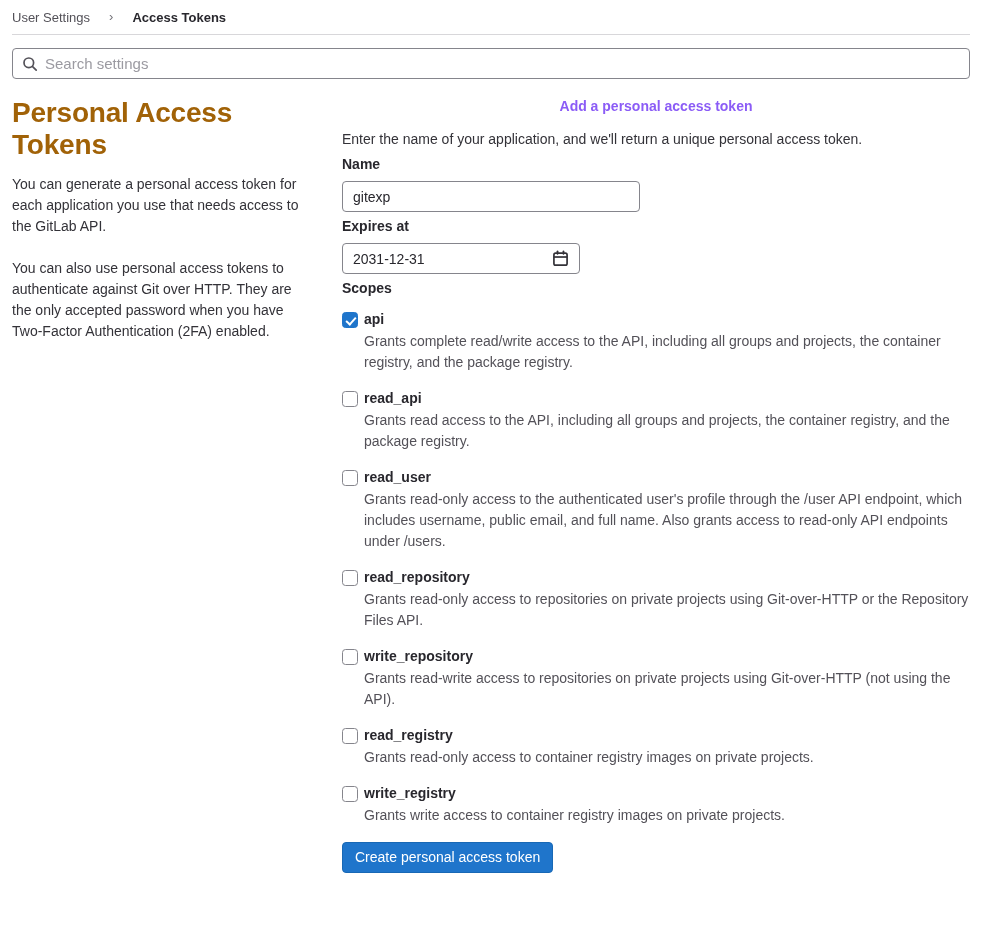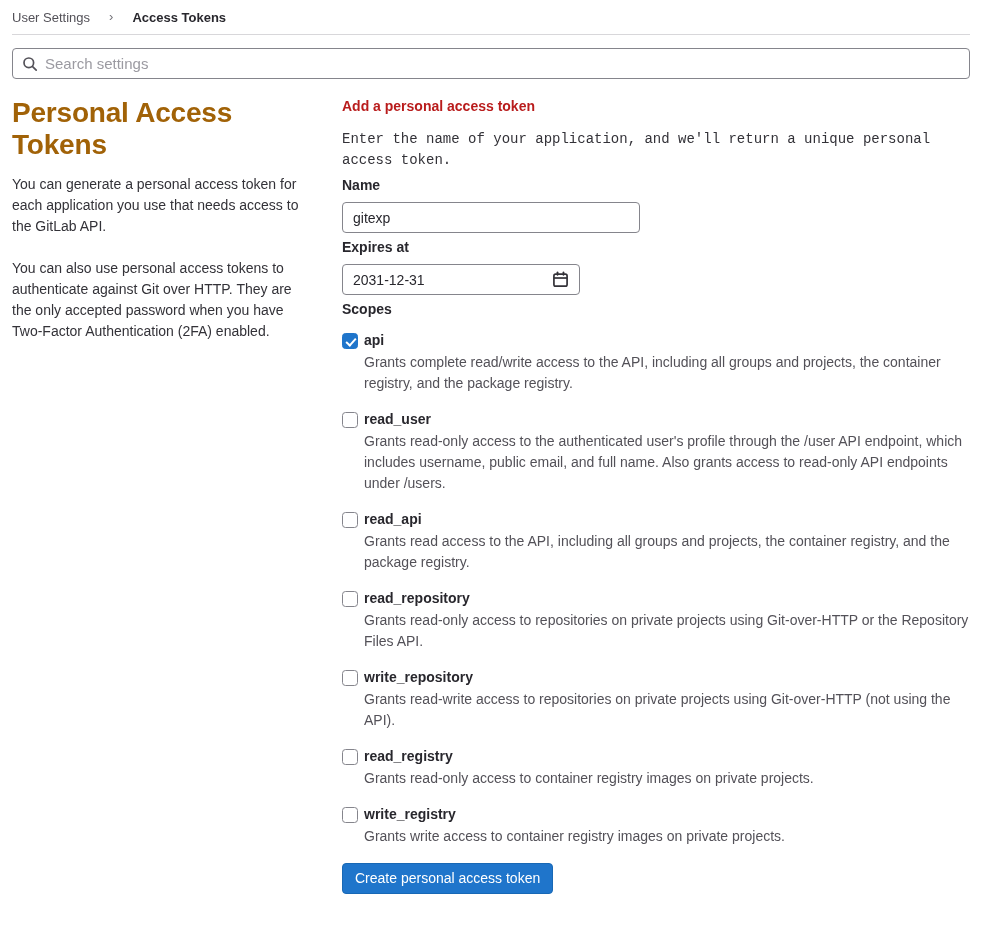--- a/index.html
+++ b/index.html
@@ -40,22 +40,22 @@
   .main { display: flex; margin-top: 17px; }
   .left-col { width: 300px; flex: 0 0 300px; margin-right: 30px; }
   .right-col { flex: 1; }
 
   .left-col h1 {
     font-size: 28px; font-weight: bold; color: #a16207;
     letter-spacing: -0.2px; margin: 1px 0 13px;
   }
   .left-col p { font-size: 14px; line-height: 21px; color: #333238; margin-bottom: 21px; }
 
-  .form-title { font-size: 14px; font-weight: bold; color: #b91c1c; margin-top: 2px; }
-  .form-desc { font-size: 14px; line-height: 21px; color: #333238; margin-top: 15px; font-family: Liberation Mono, monospace; }
+  .form-title { font-size: 14px; font-weight: bold; color: #8b5cf6; margin-top: 2px; text-align: center; }
+  .form-desc { font-size: 14px; line-height: 21px; color: #333238; margin-top: 15px; }
 
   .field-label { display: block; font-size: 14px; font-weight: bold; color: #28272d; margin-top: 6px; margin-bottom: 9px; }
 
   .text-input {
     height: 31px; border: 1px solid #85858c; border-radius: 4px;
     padding: 0 10px; font-family: inherit; font-size: 14px; color: #28272d;
     background: #fff; outline: none;
   }
   .name-input { width: 298px; }
 
@@ -147,36 +147,36 @@
           <input type="checkbox" checked="" style="">
           <div class="scope-text">
             <label class="scope-label">api</label>
             <div class="scope-desc">Grants complete read/write access to the API, including all groups and projects, the container registry, and the package registry.</div>
           </div>
         </div>
 
         <div class="scope">
           <input type="checkbox" style="">
           <div class="scope-text">
+            <label class="scope-label">read_api</label>
+            <div class="scope-desc">Grants read access to the API, including all groups and projects, the container registry, and the package registry.</div>
+          </div>
+        </div>
+
+        <div class="scope">
+          <input type="checkbox" style="">
+          <div class="scope-text">
             <label class="scope-label">read_user</label>
             <div class="scope-desc">Grants read-only access to the authenticated user's profile through the /user API endpoint, which includes username, public email, and full name. Also grants access to read-only API endpoints under /users.</div>
           </div>
         </div>
 
         <div class="scope">
           <input type="checkbox" style="">
           <div class="scope-text">
-            <label class="scope-label">read_api</label>
-            <div class="scope-desc">Grants read access to the API, including all groups and projects, the container registry, and the package registry.</div>
-          </div>
-        </div>
-
-        <div class="scope">
-          <input type="checkbox" style="">
-          <div class="scope-text">
             <label class="scope-label">read_repository</label>
             <div class="scope-desc">Grants read-only access to repositories on private projects using Git-over-HTTP or the Repository Files API.</div>
           </div>
         </div>
 
         <div class="scope">
           <input type="checkbox" style="">
           <div class="scope-text">
             <label class="scope-label">write_repository</label>
             <div class="scope-desc">Grants read-write access to repositories on private projects using Git-over-HTTP (not using the API).</div>

